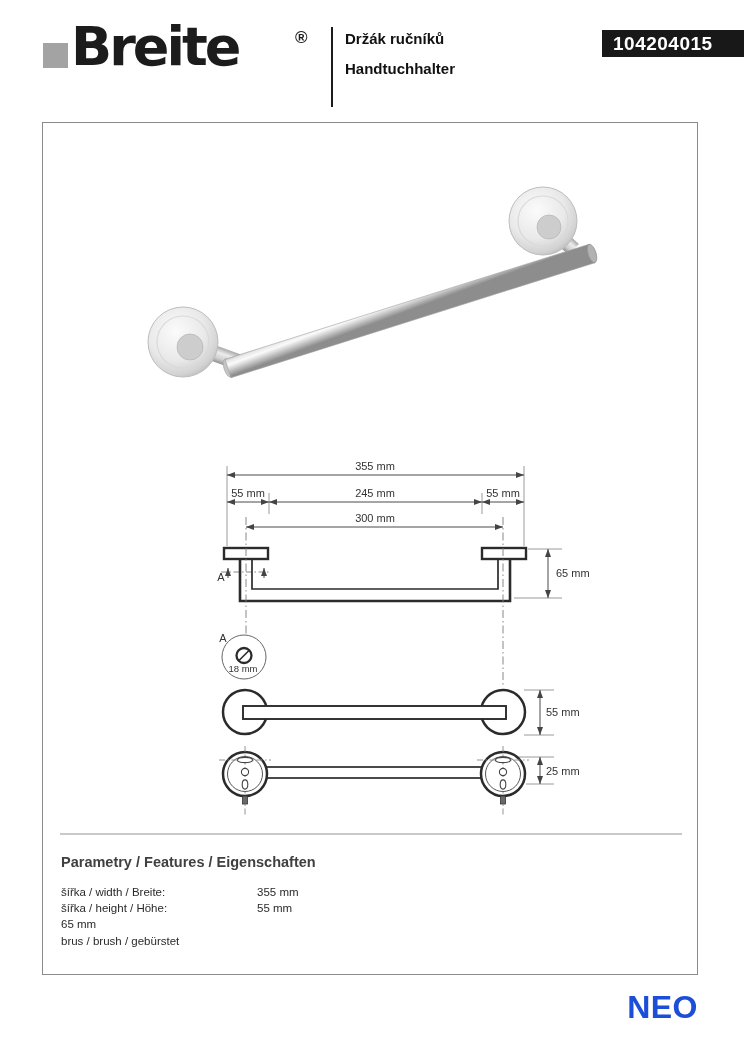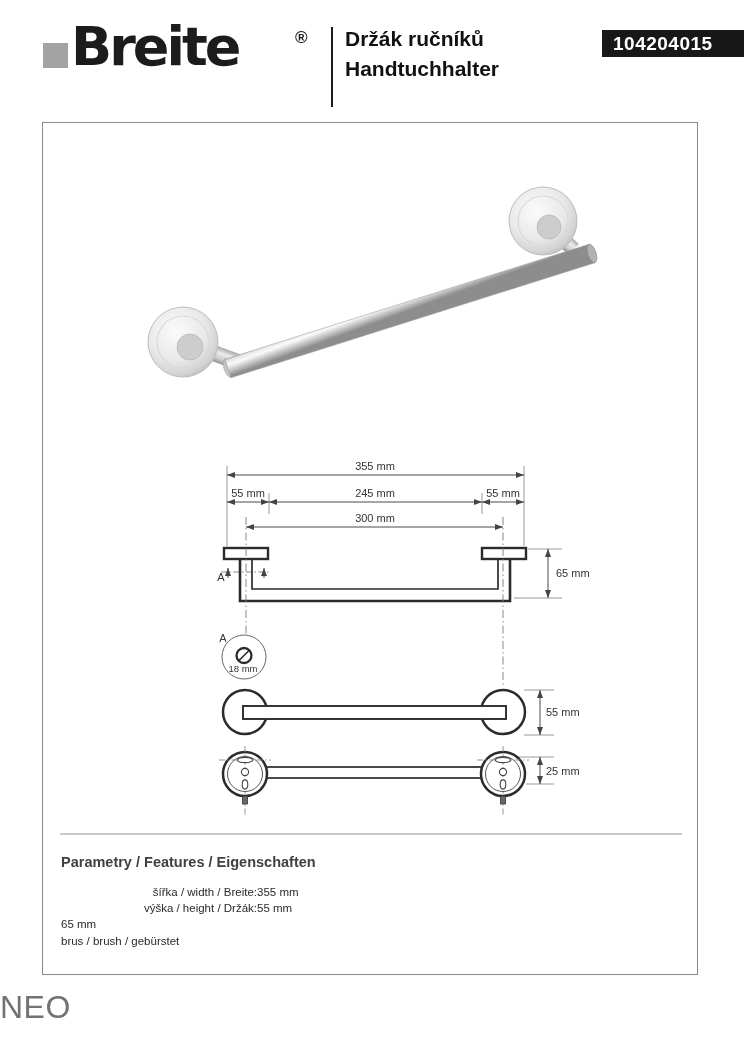--- a/index.html
+++ b/index.html
@@ -7,41 +7,41 @@
               font-family:"Liberation Sans", sans-serif; color:#1a1a1a; }
   .page { position:relative; width:744px; height:1053px; background:#fff; }
 
   
   .logo-square { position:absolute; left:43px; top:43px; width:25px; height:25px; background:#a3a3a3; }
   .logo-text { position:absolute; left:71px; top:20px; font-family:"DejaVu Sans", sans-serif;
                font-size:54px; line-height:54px; font-weight:bold; letter-spacing:-3px; color:#1c1c1c; }
   .logo-reg { position:absolute; left:295px; top:28px; font-size:17px; font-weight:bold; color:#1c1c1c; }
   .header-divider { position:absolute; left:331px; top:27px; width:2px; height:80px; background:#1c1c1c; }
   .titles { position:absolute; left:345px; top:24px; }
-  .titles div { font-size:21px; font-weight:bold; line-height:30px; color:#111; }
+  .titles div { font-size:15px; font-weight:bold; line-height:30px; color:#111; }
   .code-badge { position:absolute; left:602px; top:30px; width:164px; height:27px; background:#181818;
                 color:#fff; font-size:19px; font-weight:bold; line-height:27px; padding-left:11px;
                 letter-spacing:0.5px; }
 
   
   .main-box { position:absolute; left:42px; top:122px; width:656px; height:853px;
               border:1.5px solid #8a8a8a; background:#fff; }
 
   .photo-svg { position:absolute; left:90px; top:155px; width:540px; height:270px; }
   .drawing-svg { position:absolute; left:42px; top:450px; width:656px; height:380px; }
 
   .param-sep { position:absolute; left:60px; top:833px; width:622px; height:1.5px; background:#c9c9c9; }
   .param-heading { position:absolute; left:61px; top:854px; font-size:14.5px; font-weight:bold; color:#404040; }
   .param-rows { position:absolute; left:61px; top:884px; font-size:11.5px; color:#2a2a2a; }
-  .param-row { display:flex; height:16.2px; line-height:16.2px;text-align:right; }
+  .param-row { display:flex; height:16.2px; line-height:16.2px; }
   .param-label { width:196px; }
   .param-value { }
 
-  .collection { position:absolute; left:0; top:989px; width:698px; text-align:left;
-                font-size:32px; font-weight:normal; letter-spacing:0.5px; color:#737373; }
+  .collection { position:absolute; left:0; top:989px; width:698px; text-align:right;
+                font-size:32px; font-weight:bold; letter-spacing:0.5px; color:#1d4ed8; }
 
   svg text { font-family:"Liberation Sans", sans-serif; fill:#333; }
   .dim-text { font-size:11px; }
   .dim-text-sm { font-size:9.5px; }
 </style>
 </head>
 <body>
 
 <div class="page">
 
@@ -203,21 +203,21 @@
   </svg>
 
   <div class="param-sep"></div>
   <div class="param-heading">Parametry / Features / Eigenschaften</div>
   <div class="param-rows">
     <div class="param-row">
       <span class="param-label">šířka / width / Breite:</span>
       <span class="param-value">355 mm</span>
     </div>
     <div class="param-row">
-      <span class="param-label">výška / height / Držák:</span>
+      <span class="param-label">šířka / height / Höhe:</span>
       <span class="param-value">55 mm</span>
     </div>
     <div class="param-row">
       <span class="param-value">65 mm</span>
     </div>
     <div class="param-row">
       <span class="param-value">brus / brush / gebürstet</span>
     </div>
   </div>
 

